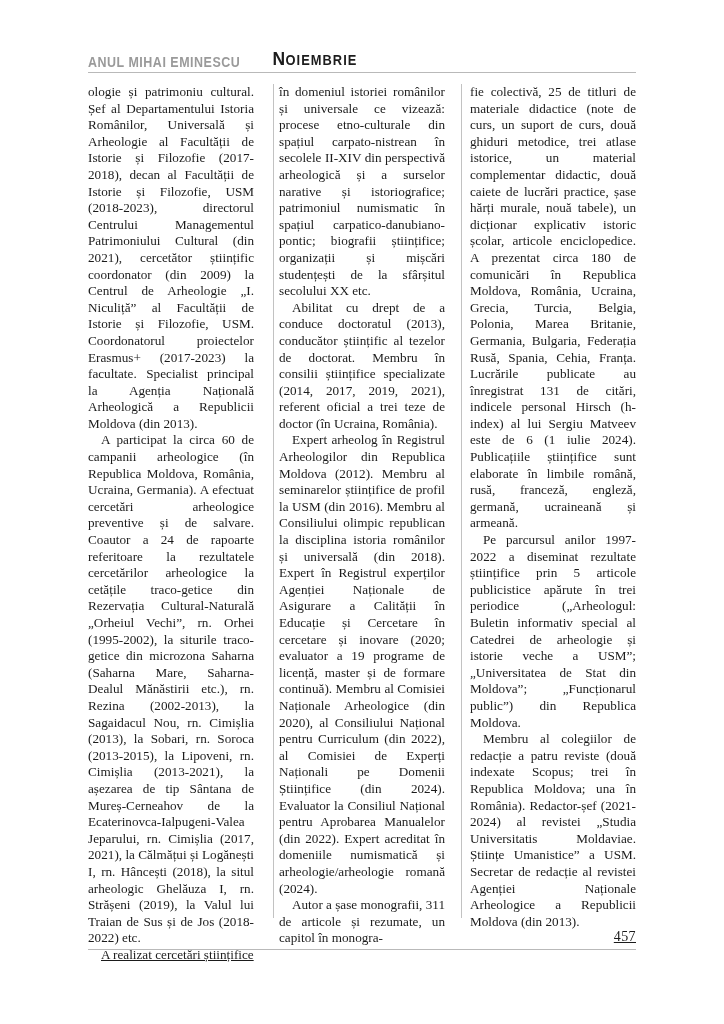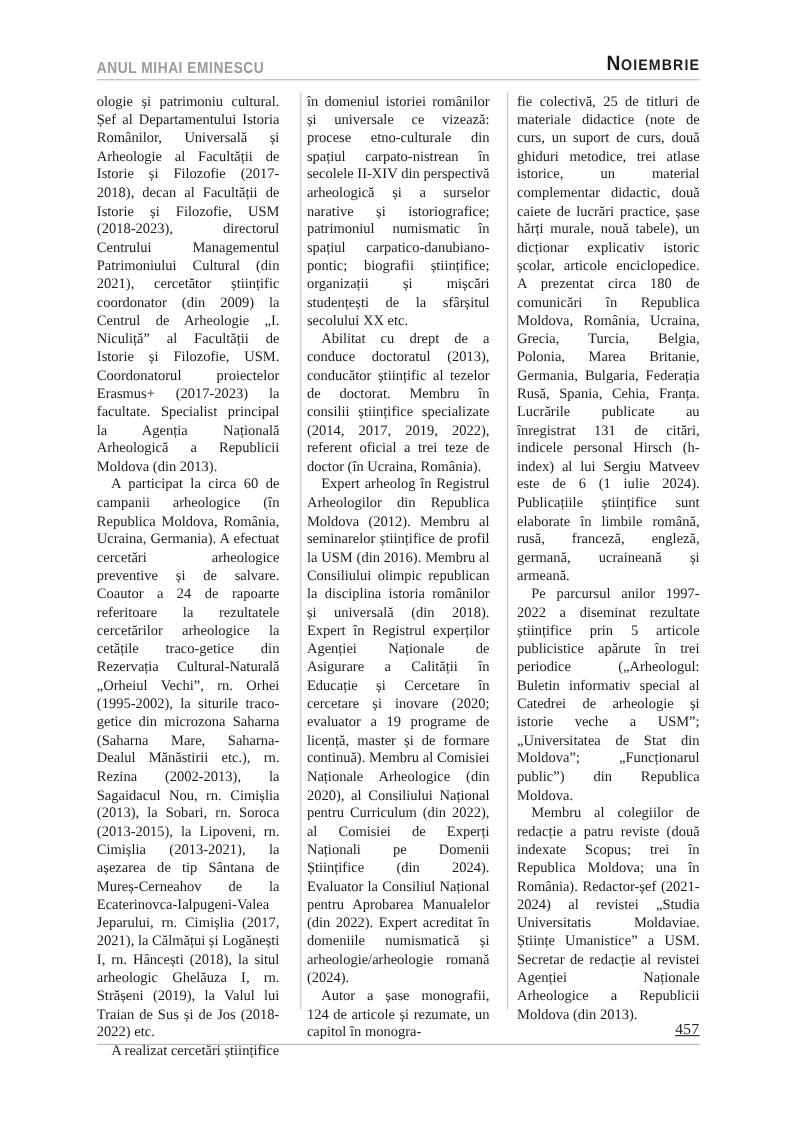--- a/index.html
+++ b/index.html
@@ -26,21 +26,21 @@
 
   
   .running-head {
     position: absolute;
     left: 88px;
     top: 44px;
     width: 548px;
     height: 26px;
     display: flex;
     align-items: flex-end;
-    justify-content: space-between;
+    justify-content: flex-start;
   }
   .running-head-left {
     font-family: "Liberation Sans Narrow", "Liberation Sans", sans-serif;
     font-size: 14.5px;
     letter-spacing: 0.6px;
     color: #9a9a9a;
     font-weight: 700;
     text-transform: uppercase;
     transform: scaleX(0.86);
     transform-origin: left bottom;
@@ -90,21 +90,22 @@
     text-justify: inter-word;
     font-size: 13.2px;
     line-height: 16.6px;
     hyphens: none;
     word-spacing: 0;
   }
   .col p.indent {
     text-indent: 13px;
   }
   .col p.last-loose {
-    text-align: center;
+    text-align: left;
+    text-decoration: underline;
   }
 
   
   .col-rule {
     position: absolute;
     top: 84px;
     width: 1px;
     height: 834px;
     background: #c2c2c2;
   }
@@ -152,23 +153,23 @@
   <div class="columns">
 
     <div class="col">
       <p>ologie și patrimoniu cultural. Șef al Departamentului Istoria Românilor, Universală și Arheologie al Facultății de Istorie și Filozofie (2017-2018), decan al Facultății de Istorie și Filozofie, USM (2018-2023), directorul Centrului Managementul Patrimoniului Cultural (din 2021), cercetător științific coordonator (din 2009) la Centrul de Arheologie „I. Niculiță” al Facultății de Istorie și Filozofie, USM. Coordonatorul proiectelor Erasmus+ (2017-2023) la facultate. Specialist principal la Agenția Națională Arheologică a Republicii Moldova (din 2013).</p>
       <p class="indent">A participat la circa 60 de campanii arheologice (în Republica Moldova, România, Ucraina, Germania). A efectuat cercetări arheologice preventive și de salvare. Coautor a 24 de rapoarte referitoare la rezultatele cercetărilor arheologice la cetățile traco-getice din Rezervația Cultural-Naturală „Orheiul Vechi”, rn. Orhei (1995-2002), la siturile traco-getice din microzona Saharna (Saharna Mare, Saharna-Dealul Mănăstirii etc.), rn. Rezina (2002-2013), la Sagaidacul Nou, rn. Cimișlia (2013), la Sobari, rn. Soroca (2013-2015), la Lipoveni, rn. Cimișlia (2013-2021), la așezarea de tip Sântana de Mureș-Cerneahov de la Ecaterinovca-Ialpugeni-Valea Jeparului, rn. Cimișlia (2017, 2021), la Călmățui și Logănești I, rn. Hâncești (2018), la situl arheologic Ghelăuza I, rn. Strășeni (2019), la Valul lui Traian de Sus și de Jos (2018-2022) etc.</p>
       <p class="indent last-loose">A realizat cercetări științifice</p>
     </div>
 
     <div class="col">
       <p>în domeniul istoriei românilor și universale ce vizează: procese etno-culturale din spațiul carpato-nistrean în secolele II-XIV din perspectivă arheologică și a surselor narative și istoriografice; patrimoniul numismatic în spațiul carpatico-danubiano-pontic; biografii științifice; organizații și mișcări studențești de la sfârșitul secolului XX etc.</p>
-      <p class="indent">Abilitat cu drept de a conduce doctoratul (2013), conducător științific al tezelor de doctorat. Membru în consilii științifice specializate (2014, 2017, 2019, 2022), referent oficial a trei teze de doctor (în Ucraina, România).</p>
+      <p class="indent">Abilitat cu drept de a conduce doctoratul (2013), conducător științific al tezelor de doctorat. Membru în consilii științifice specializate (2014, 2017, 2019, 2021), referent oficial a trei teze de doctor (în Ucraina, România).</p>
       <p class="indent">Expert arheolog în Registrul Arheologilor din Republica Moldova (2012). Membru al seminarelor științifice de profil la USM (din 2016). Membru al Consiliului olimpic republican la disciplina istoria românilor și universală (din 2018). Expert în Registrul experților Agenției Naționale de Asigurare a Calității în Educație și Cercetare în cercetare și inovare (2020; evaluator a 19 programe de licență, master și de formare continuă). Membru al Comisiei Naționale Arheologice (din 2020), al Consiliului Național pentru Curriculum (din 2022), al Comisiei de Experți Naționali pe Domenii Științifice (din 2024). Evaluator la Consiliul Național pentru Aprobarea Manualelor (din 2022). Expert acreditat în domeniile numismatică și arheologie/arheologie romană (2024).</p>
-      <p class="indent">Autor a șase monografii, 124 de articole și rezumate, un capitol în monogra-</p>
+      <p class="indent">Autor a șase monografii, 311 de articole și rezumate, un capitol în monogra-</p>
     </div>
 
     <div class="col">
       <p>fie colectivă, 25 de titluri de materiale didactice (note de curs, un suport de curs, două ghiduri metodice, trei atlase istorice, un material complementar didactic, două caiete de lucrări practice, șase hărți murale, nouă tabele), un dicționar explicativ istoric școlar, articole enciclopedice. A prezentat circa 180 de comunicări în Republica Moldova, România, Ucraina, Grecia, Turcia, Belgia, Polonia, Marea Britanie, Germania, Bulgaria, Federația Rusă, Spania, Cehia, Franța. Lucrările publicate au înregistrat 131 de citări, indicele personal Hirsch (h-index) al lui Sergiu Matveev este de 6 (1 iulie 2024). Publicațiile științifice sunt elaborate în limbile română, rusă, franceză, engleză, germană, ucraineană și armeană.</p>
       <p class="indent">Pe parcursul anilor 1997-2022 a diseminat rezultate științifice prin 5 articole publicistice apărute în trei periodice („Arheologul: Buletin informativ special al Catedrei de arheologie și istorie veche a USM”; „Universitatea de Stat din Moldova”; „Funcționarul public”) din Republica Moldova.</p>
       <p class="indent">Membru al colegiilor de redacție a patru reviste (două indexate Scopus; trei în Republica Moldova; una în România). Redactor-șef (2021-2024) al revistei „Studia Universitatis Moldaviae. Științe Umanistice” a USM. Secretar de redacție al revistei Agenției Naționale Arheologice a Republicii Moldova (din 2013).</p>
     </div>
 
   </div>
 

